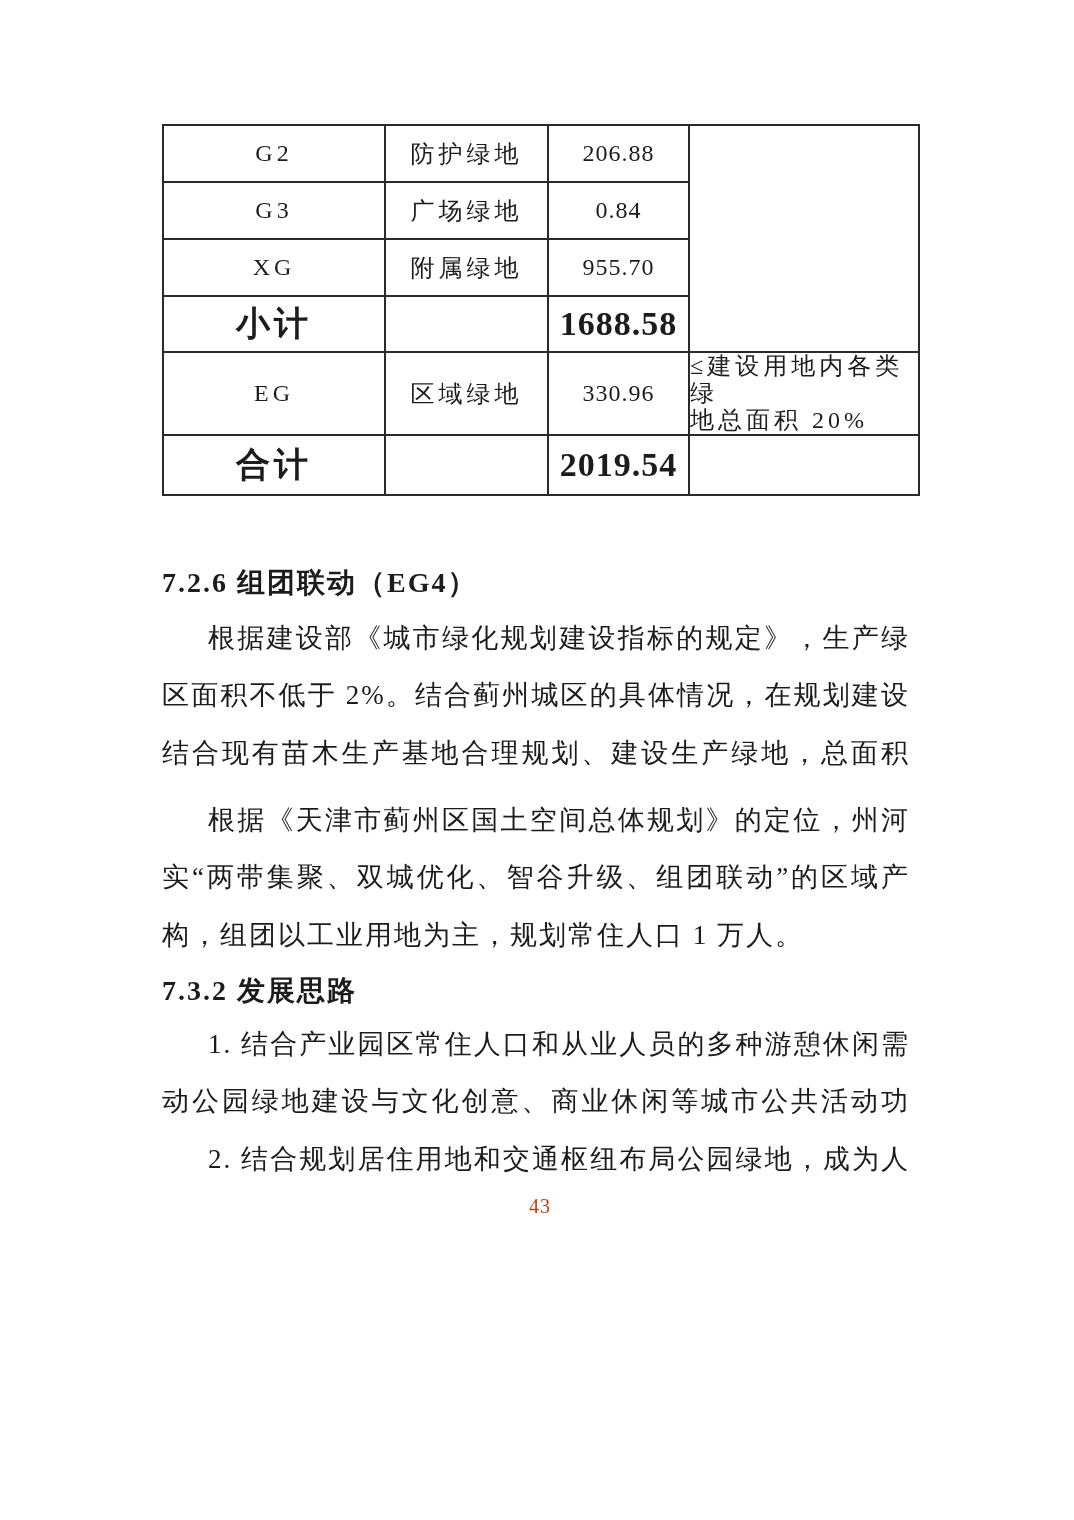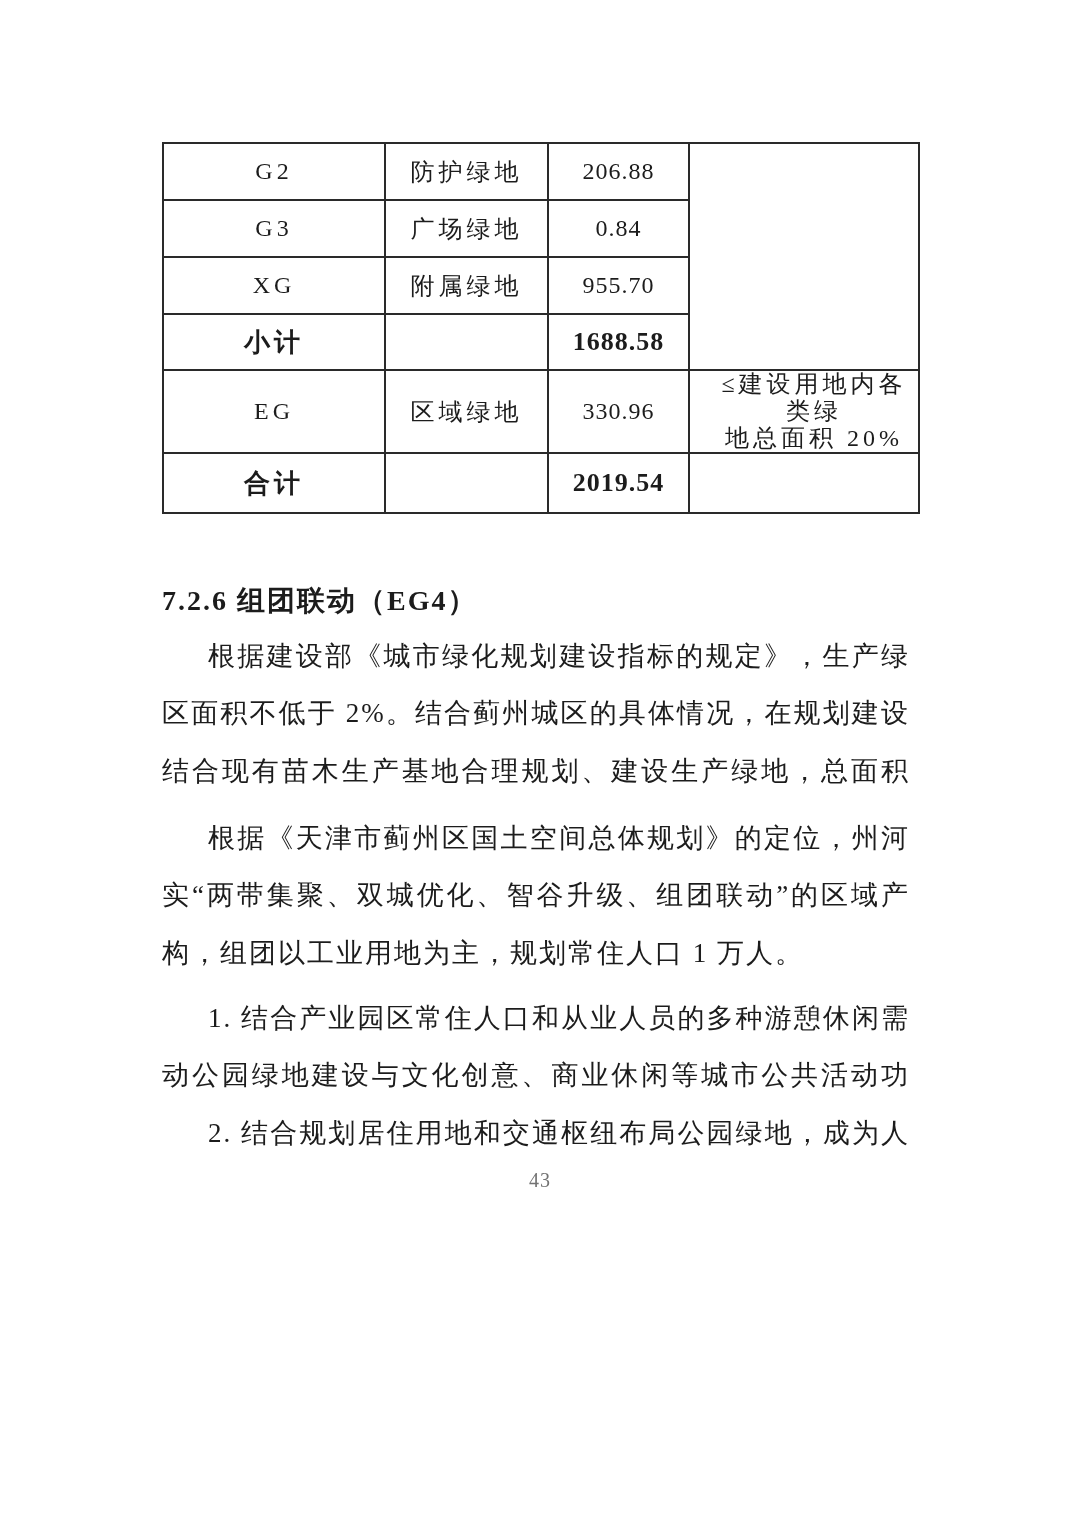--- a/index.html
+++ b/index.html
@@ -8,21 +8,21 @@
     width: 1074px;
     height: 1520px;
     background: #ffffff;
     font-family: "Liberation Serif", "DejaVu Serif", serif;
     color: #1c1c1c;
     overflow: hidden;
   }
   .content {
     position: absolute;
     left: 162px;
-    top: 142px;
+    top: 124px;
     width: 756px;
   }
   
   table.gtable {
     border-collapse: collapse;
     table-layout: fixed;
     width: 756px;
   }
   table.gtable td {
     border: 2px solid #2a2a2a;
@@ -31,27 +31,27 @@
     padding: 0;
     font-size: 24px;
     letter-spacing: 4px;
     overflow: hidden;
   }
   table.gtable td.num { letter-spacing: 1px; }
   tr.r-std  { height: 57px; }
   tr.r-sub  { height: 56px; }
   tr.r-eg   { height: 59px; }
   tr.r-tot  { height: 60px; }
-  tr.boldrow td { font-weight: bold; font-size: 26px; }
+  tr.boldrow td { font-weight: bold; font-size: 34px; }
   td.cell-note {
     font-size: 20px;
     letter-spacing: 2px;
     line-height: 27px;
   }
-  td.cell-note .nline { display: block; text-align: center; padding-left: 20px; }
+  td.cell-note .nline { display: block; text-align: left; }
   
   .heading {
     font-size: 28px;
     font-weight: bold;
     line-height: 34px;
     letter-spacing: 2px;
     white-space: nowrap;
   }
   .h-726 { margin-top: 70px; }
   .h-73  { margin-top: 6px; }
@@ -75,21 +75,21 @@
   }
   .line.indent { text-indent: 46px; }
   .line.last { text-align-last: left; }
   
   .pagenum {
     margin-top: 6px;
     text-align: center;
     font-size: 20px;
     line-height: 24px;
     letter-spacing: 1px;
-    color: #737373;
+    color: #c2410c;
   }
 </style>
 </head>
 <body>
 
 <div class="page">
   <div class="content">
 
     <table class="gtable">
       <colgroup>
@@ -146,20 +146,21 @@
       <div class="line">结合现有苗木生产基地合理规划、建设生产绿地，总面积不小于 99</div>
     </div>
 
 
     <div class="para p2">
       <div class="line indent">根据《天津市蓟州区国土空间总体规划》的定位，州河组团系落</div>
       <div class="line">实“两带集聚、双城优化、智谷升级、组团联动”的区域产业空间结</div>
       <div class="line last">构，组团以工业用地为主，规划常住人口 1 万人。</div>
     </div>
 
+    <div class="heading h-732">7.3.2 发展思路</div>
 
     <div class="para p3">
       <div class="line indent">1.  结合产业园区常住人口和从业人员的多种游憩休闲需求，推</div>
       <div class="line">动公园绿地建设与文化创意、商业休闲等城市公共活动功能结合，提</div>
     </div>
 
     <div class="para p4">
       <div class="line indent">2.  结合规划居住用地和交通枢纽布局公园绿地，成为人们聚会、</div>
     </div>
 

